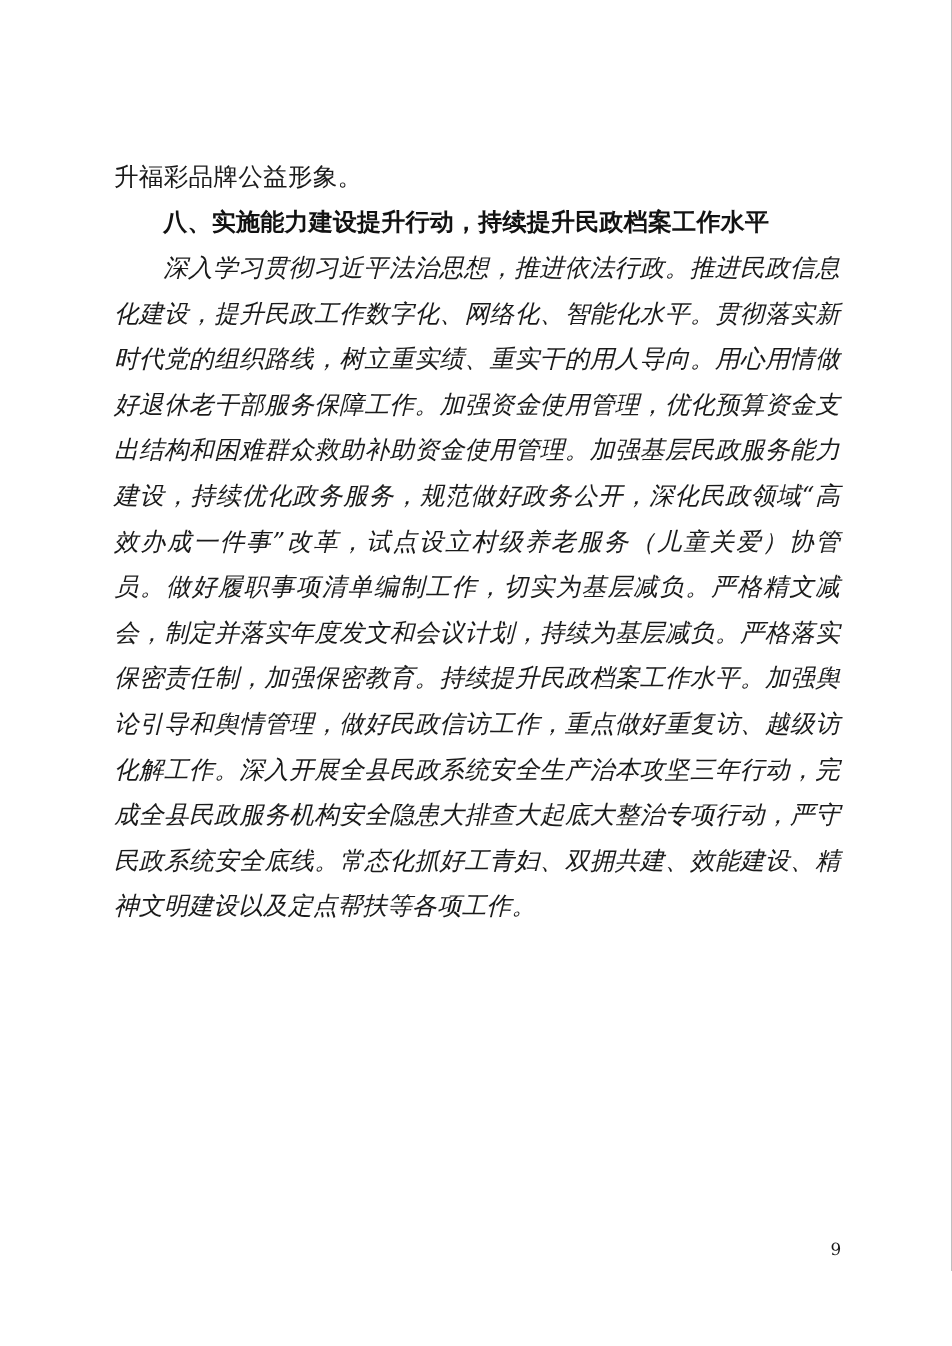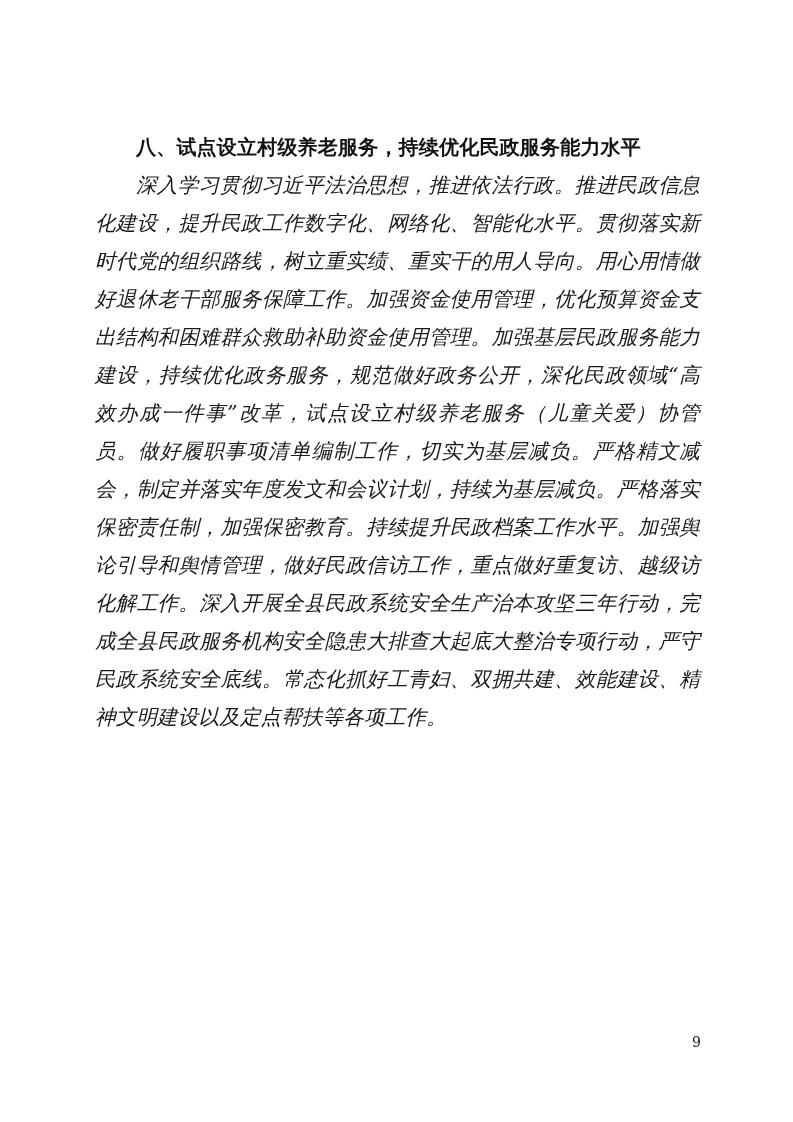--- a/index.html
+++ b/index.html
@@ -56,17 +56,18 @@
     font-family: "DejaVu Serif", "Liberation Serif", serif;
     font-size: 14px;
     color: #1a1a1a;
   }
 </style>
 </head>
 <body>
 
 <div class="page">
   <div class="content">
-    <h2 class="heading">八、试点设立村级养老服务，持续优化民政服务能力水平</h2>
+    <p class="para continued">升福彩品牌公益形象。</p>
+    <h2 class="heading">八、实施能力建设提升行动，持续提升民政档案工作水平</h2>
     <p class="para indented">深入学习贯彻习近平法治思想，推进依法行政。推进民政信息化建设，提升民政工作数字化、网络化、智能化水平。贯彻落实新时代党的组织路线，树立重实绩、重实干的用人导向。用心用情做好退休老干部服务保障工作。加强资金使用管理，优化预算资金支出结构和困难群众救助补助资金使用管理。加强基层民政服务能力建设，持续优化政务服务，规范做好政务公开，深化民政领域“高效办成一件事”改革，试点设立村级养老服务（儿童关爱）协管员。做好履职事项清单编制工作，切实为基层减负。严格精文减会，制定并落实年度发文和会议计划，持续为基层减负。严格落实保密责任制，加强保密教育。持续提升民政档案工作水平。加强舆论引导和舆情管理，做好民政信访工作，重点做好重复访、越级访化解工作。深入开展全县民政系统安全生产治本攻坚三年行动，完成全县民政服务机构安全隐患大排查大起底大整治专项行动，严守民政系统安全底线。常态化抓好工青妇、双拥共建、效能建设、精神文明建设以及定点帮扶等各项工作。</p>
   </div>
   <div class="page-number">9</div>
 </div>
 
 </body></html>

